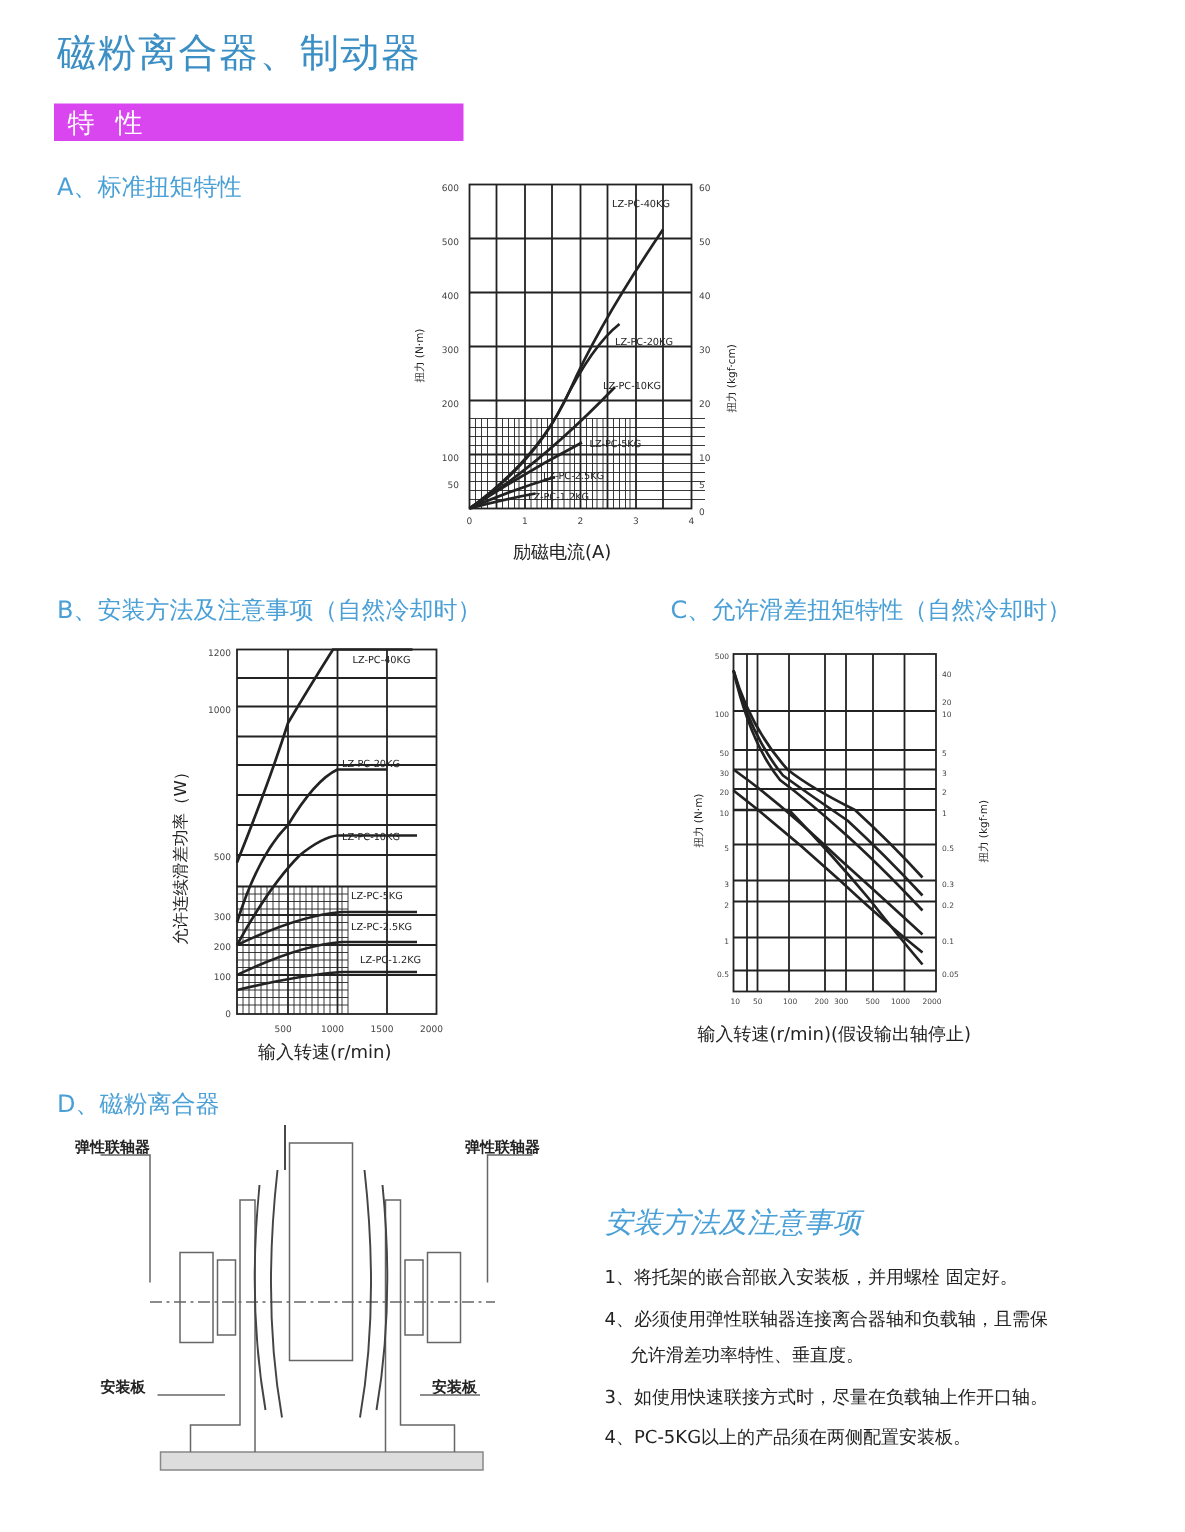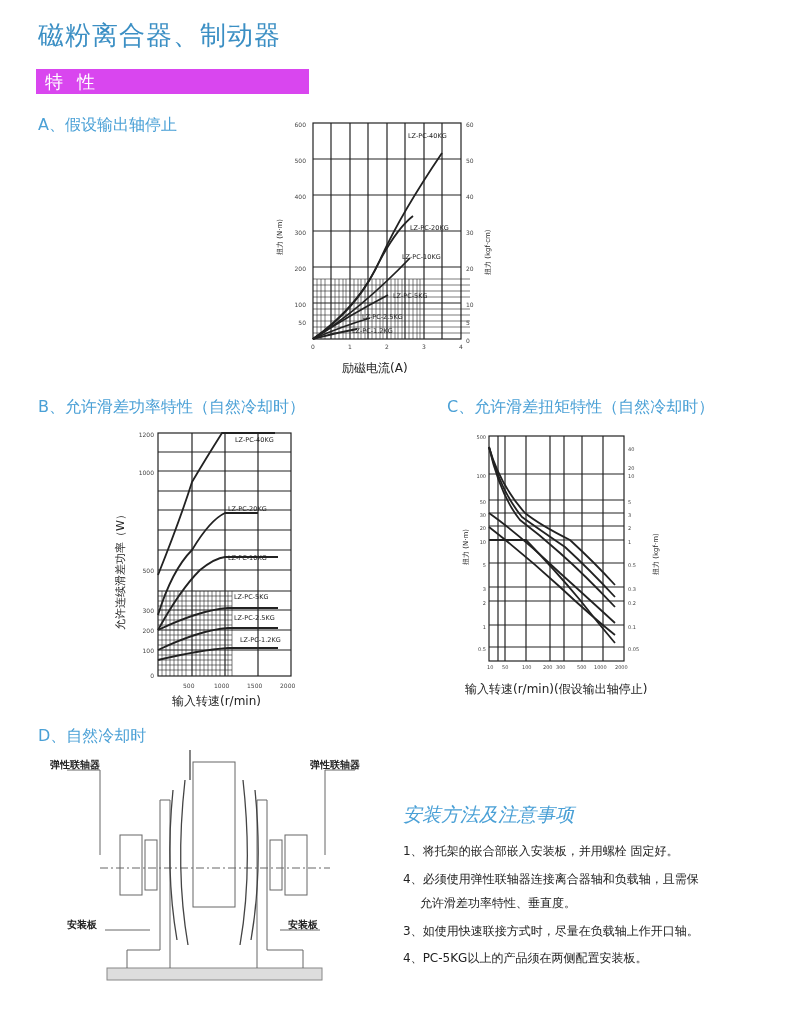--- a/index.html
+++ b/index.html
@@ -16,24 +16,24 @@
   .lbl{font-size:6.5px;fill:#222;}
 </style>
 </head>
 <body>
 
 <div class="title">磁粉离合器、制动器</div>
 <div class="bar">
     <span>特性</span>
   </div>
 
-<div class="sec" style="left:38px;top:115px;">A、假设输出轴停止</div>
-<div class="sec" style="left:38px;top:397px;">B、允许滑差功率特性（自然冷却时）</div>
+<div class="sec" style="left:38px;top:115px;">A、标准扭矩特性</div>
+<div class="sec" style="left:38px;top:397px;">B、安装方法及注意事项（自然冷却时）</div>
 <div class="sec" style="left:415px;top:397px;margin-left:32px;">C、允许滑差扭矩特性（自然冷却时）</div>
-<div class="sec" style="left:38px;top:726px;">D、自然冷却时</div>
+<div class="sec" style="left:38px;top:726px;">D、磁粉离合器</div>
 
 <svg class="chart" style="left:270px;top:115px;" width="230" height="270">
   <g stroke="#222" stroke-width="1.2" fill="none">
     <rect x="43" y="8" width="148" height="216"></rect>
     <line x1="61" y1="8" x2="61" y2="224"></line>
       <line x1="80" y1="8" x2="80" y2="224"></line>
       <line x1="98" y1="8" x2="98" y2="224"></line>
     <line x1="117" y1="8" x2="117" y2="224"></line>
       <line x1="135" y1="8" x2="135" y2="224"></line>
       <line x1="154" y1="8" x2="154" y2="224"></line>

